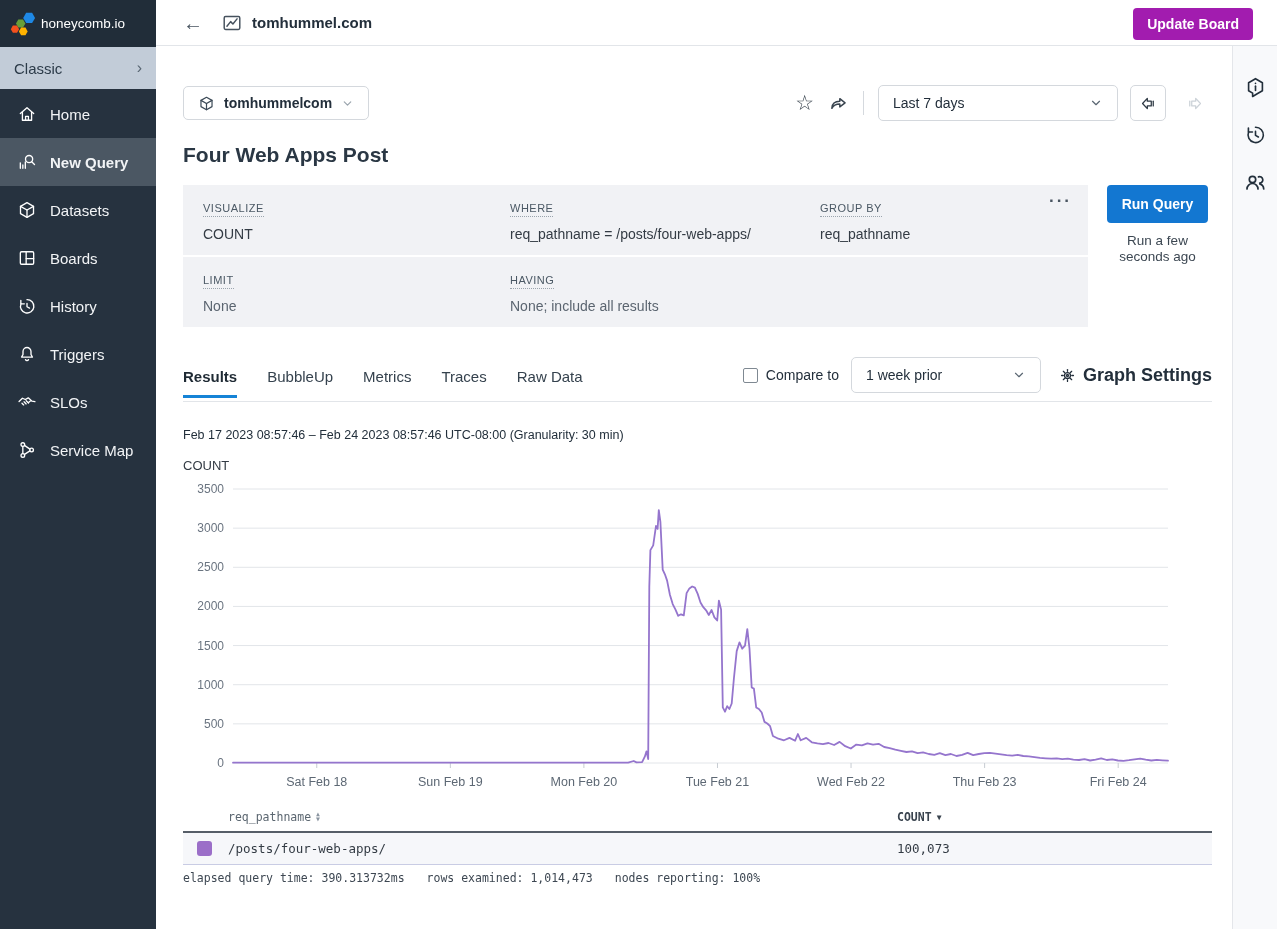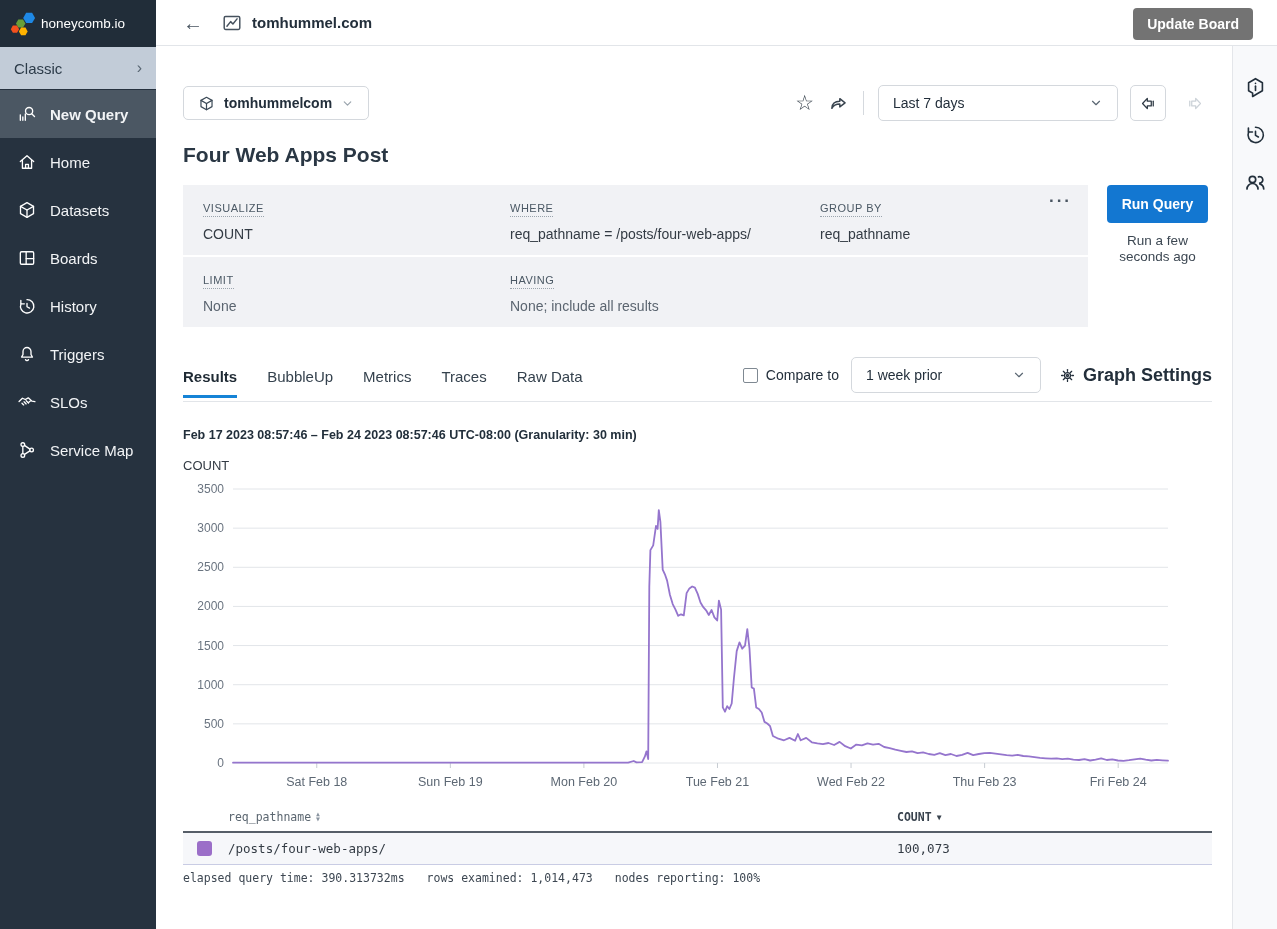--- a/index.html
+++ b/index.html
@@ -16,21 +16,21 @@
   .nav { padding-top:1px; }
   .nav-item { height:48px; display:flex; align-items:center; gap:13px; padding-left:17px; color:#f2f4f6; font-size:15px; cursor:pointer; }
   .nav-item.active { background:#4b5763; font-weight:bold; }
   .nav-item svg { flex:0 0 auto; }
 
   
   .topbar { position:absolute; left:156px; top:0; right:0; height:46px; background:#fff; border-bottom:1px solid #e2e5e9; display:flex; align-items:center; padding-left:27px; }
   .back-arrow { font-size:20px; color:#46525e; cursor:pointer; line-height:1; }
   .topbar-chart-icon { margin-left:18px; color:#46525e; display:flex; }
   .topbar-title { margin-left:9px; font-size:15px; font-weight:bold; color:#232f3b; }
-  .update-board-btn { position:absolute; right:24px; top:8px; background:#737373; color:#fff; font-size:14px; font-weight:bold; border:none; border-radius:4px; padding:8px 14px; cursor:pointer; font-family:"Liberation Sans",sans-serif; }
+  .update-board-btn { position:absolute; right:24px; top:8px; background:#a21caf; color:#fff; font-size:14px; font-weight:bold; border:none; border-radius:4px; padding:8px 14px; cursor:pointer; font-family:"Liberation Sans",sans-serif; }
 
   
   .right-rail { position:absolute; right:0; top:46px; bottom:0; width:45px; background:#f8f9fb; border-left:1px solid #e4e6ea; display:flex; flex-direction:column; align-items:center; padding-top:30px; gap:24px; }
   .right-rail .rail-icon { color:#222f3b; cursor:pointer; display:flex; }
 
   
   .main { position:absolute; left:156px; top:47px; right:45px; bottom:0; background:#fff; padding:8px 0 0 27px; }
   .toolbar-row { margin-top:30px; display:flex; align-items:center; }
   .dataset-select { display:flex; align-items:center; gap:9px; border:1px solid #d4d8dd; border-radius:5px; height:34px; padding:0 14px; cursor:pointer; color:#3c4a57; }
   .dataset-select .ds-label { font-size:14px; font-weight:bold; color:#232f3b; }
@@ -59,21 +59,21 @@
   .tabs-row { margin-top:28px; display:flex; align-items:center; border-bottom:1px solid #e2e5e9; width:1029px; }
   .tabs { display:flex; gap:30px; }
   .tab { font-size:15px; color:#35424e; padding:8px 0 13px; cursor:pointer; }
   .tab.active { font-weight:bold; color:#1f2a34; box-shadow:inset 0 -3px 0 #1583d6; }
   .compare-group { margin-left:auto; display:flex; align-items:center; padding-bottom:8px; }
   .checkbox { width:15px; height:15px; border:1.5px solid #7f8992; border-radius:2px; background:#fff; cursor:pointer; }
   .compare-label { margin-left:8px; font-size:14px; color:#232f3b; }
   .compare-select { margin-left:12px; width:190px; height:36px; border:1px solid #d4d8dd; border-radius:5px; display:flex; align-items:center; justify-content:space-between; padding:0 14px; font-size:14px; color:#232f3b; cursor:pointer; }
   .graph-settings { margin-left:18px; display:flex; align-items:center; gap:7px; color:#232f3b; font-size:18px; font-weight:bold; cursor:pointer; }
 
-  .range-label { margin-top:26px; font-size:12.5px; font-weight:bold; color:#222f3b; }
+  .range-label { margin-top:26px; font-size:12.5px; font-weight:normal; color:#222f3b; }
   .metric-label { margin-top:16px; font-size:13px; color:#333b44; }
   .chart-wrap { margin-top:4px; }
   svg.chart { font-family:"Liberation Sans",sans-serif; display:block; }
 
   .result-table { margin-top:10px; width:1029px; }
   .thead { display:grid; grid-template-columns:714px 1fr; align-items:center; padding:5px 0 7px; border-bottom:2px solid #565e68; }
   .th { font-family:"DejaVu Sans Mono",monospace; font-size:11.5px; color:#5b6670; cursor:pointer; }
   .th-path { padding-left:45px; display:flex; align-items:center; gap:5px; }
   .sort-stack { display:inline-flex; flex-direction:column; line-height:5px; font-size:6.5px; color:#8a94a0; }
   .th-count { display:flex; align-items:center; gap:5px; color:#39434e; font-weight:bold; }
@@ -99,37 +99,37 @@
         <polygon points="0.7,17 2.55,13.8 6.25,13.8 8.1,17 6.25,20.2 2.55,20.2" fill="#f4511e"></polygon>
         <polygon points="7.9,19 9.85,15.62 13.75,15.62 15.7,19 13.75,22.38 9.85,22.38" fill="#ffb300"></polygon>
       </svg>
       <span class="logo-text">honeycomb.io</span>
     </div>
     <div class="env-row">
       <span>Classic</span>
       <span class="env-chevron">›</span>
     </div>
     <div class="nav">
+      <div class="nav-item">
+        <svg width="20" height="20" viewBox="0 0 24 24" fill="none" stroke="#fff" stroke-width="1.6" stroke-linecap="round" stroke-linejoin="round">
+            <path d="M4 11.5 L12 4.5 L20 11.5"></path>
+            <path d="M6.5 9.8 V19.5 H17.5 V9.8"></path>
+            <path d="M10.3 19.5 V14.8 H13.7 V19.5"></path>
+          </svg>
+        <span>Home</span>
+      </div>
       <div class="nav-item active">
         <svg width="20" height="20" viewBox="0 0 24 24" fill="none" stroke="#fff" stroke-width="1.6" stroke-linecap="round" stroke-linejoin="round">
             <path d="M4 19.5 V13"></path>
             <path d="M7 19.5 V15.5"></path>
             <path d="M10 19.5 V12"></path>
             <circle cx="14.5" cy="8.5" r="4.3"></circle>
             <path d="M17.7 11.7 L21 15"></path>
           </svg>
         <span>New Query</span>
-      </div>
-      <div class="nav-item">
-        <svg width="20" height="20" viewBox="0 0 24 24" fill="none" stroke="#fff" stroke-width="1.6" stroke-linecap="round" stroke-linejoin="round">
-            <path d="M4 11.5 L12 4.5 L20 11.5"></path>
-            <path d="M6.5 9.8 V19.5 H17.5 V9.8"></path>
-            <path d="M10.3 19.5 V14.8 H13.7 V19.5"></path>
-          </svg>
-        <span>Home</span>
       </div>
       <div class="nav-item">
         <svg width="20" height="20" viewBox="0 0 24 24" fill="none" stroke="#fff" stroke-width="1.6" stroke-linecap="round" stroke-linejoin="round">
             <path d="M12 3.2 L19.8 7.6 V16.4 L12 20.8 L4.2 16.4 V7.6 Z"></path>
             <path d="M4.2 7.6 L12 12 L19.8 7.6"></path>
             <path d="M12 12 V20.8"></path>
           </svg>
         <span>Datasets</span>
       </div>
       <div class="nav-item">

